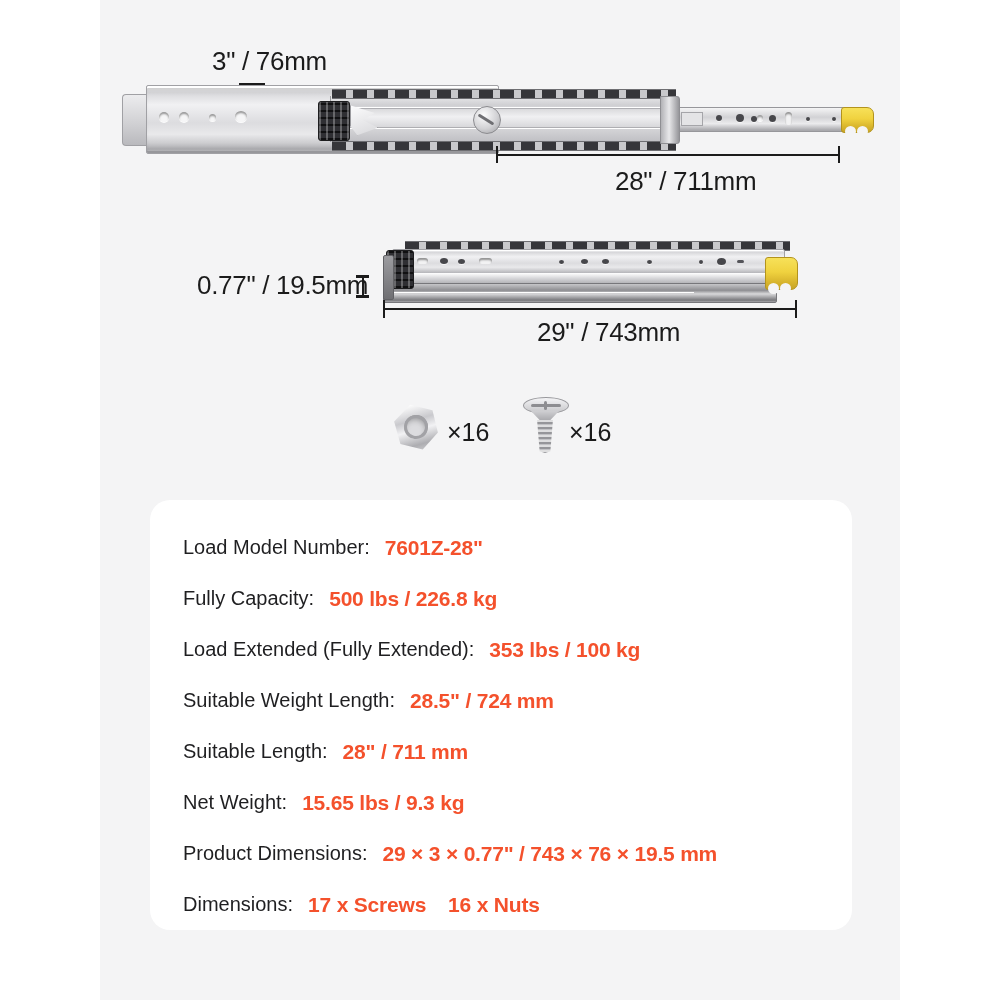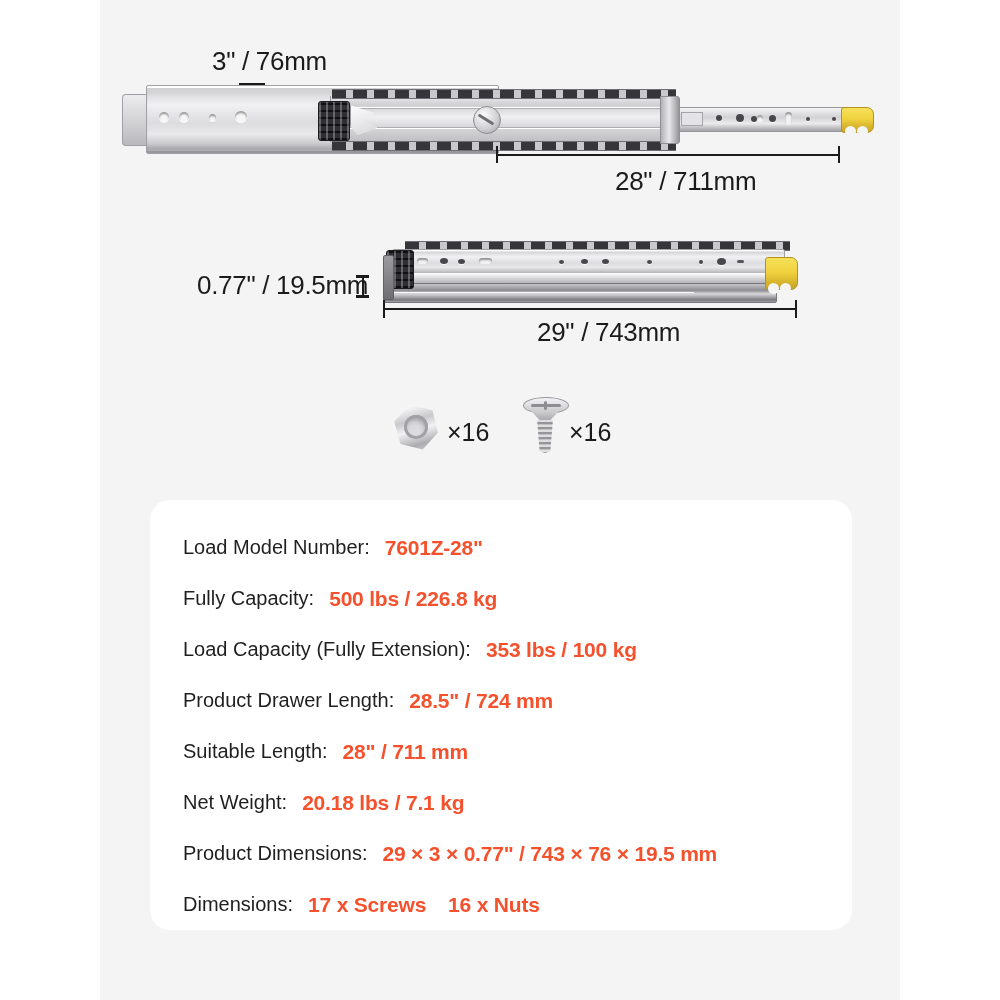--- a/index.html
+++ b/index.html
@@ -232,34 +232,34 @@
   <section class="spec-card">
     <div class="spec-row">
       <span class="spec-label">Load Model Number:</span>
       <span class="spec-value">7601Z-28"</span>
     </div>
     <div class="spec-row">
       <span class="spec-label">Fully Capacity:</span>
       <span class="spec-value">500 lbs / 226.8 kg</span>
     </div>
     <div class="spec-row">
-      <span class="spec-label">Load Capacity (Fully Extension):</span>
+      <span class="spec-label">Load Extended (Fully Extended):</span>
       <span class="spec-value">353 lbs / 100 kg</span>
     </div>
     <div class="spec-row">
-      <span class="spec-label">Product Drawer Length:</span>
+      <span class="spec-label">Suitable Weight Length:</span>
       <span class="spec-value">28.5" / 724 mm</span>
     </div>
     <div class="spec-row">
       <span class="spec-label">Suitable Length:</span>
       <span class="spec-value">28" / 711 mm</span>
     </div>
     <div class="spec-row">
       <span class="spec-label">Net Weight:</span>
-      <span class="spec-value">20.18 lbs / 7.1 kg</span>
+      <span class="spec-value">15.65 lbs / 9.3 kg</span>
     </div>
     <div class="spec-row">
       <span class="spec-label">Product Dimensions:</span>
       <span class="spec-value">29 × 3 × 0.77" / 743 × 76 × 19.5 mm</span>
     </div>
     <div class="spec-row">
       <span class="spec-label">Dimensions:</span>
       <span class="spec-value">17 x Screws</span>
       <span class="spec-value">16 x Nuts</span>
     </div>

